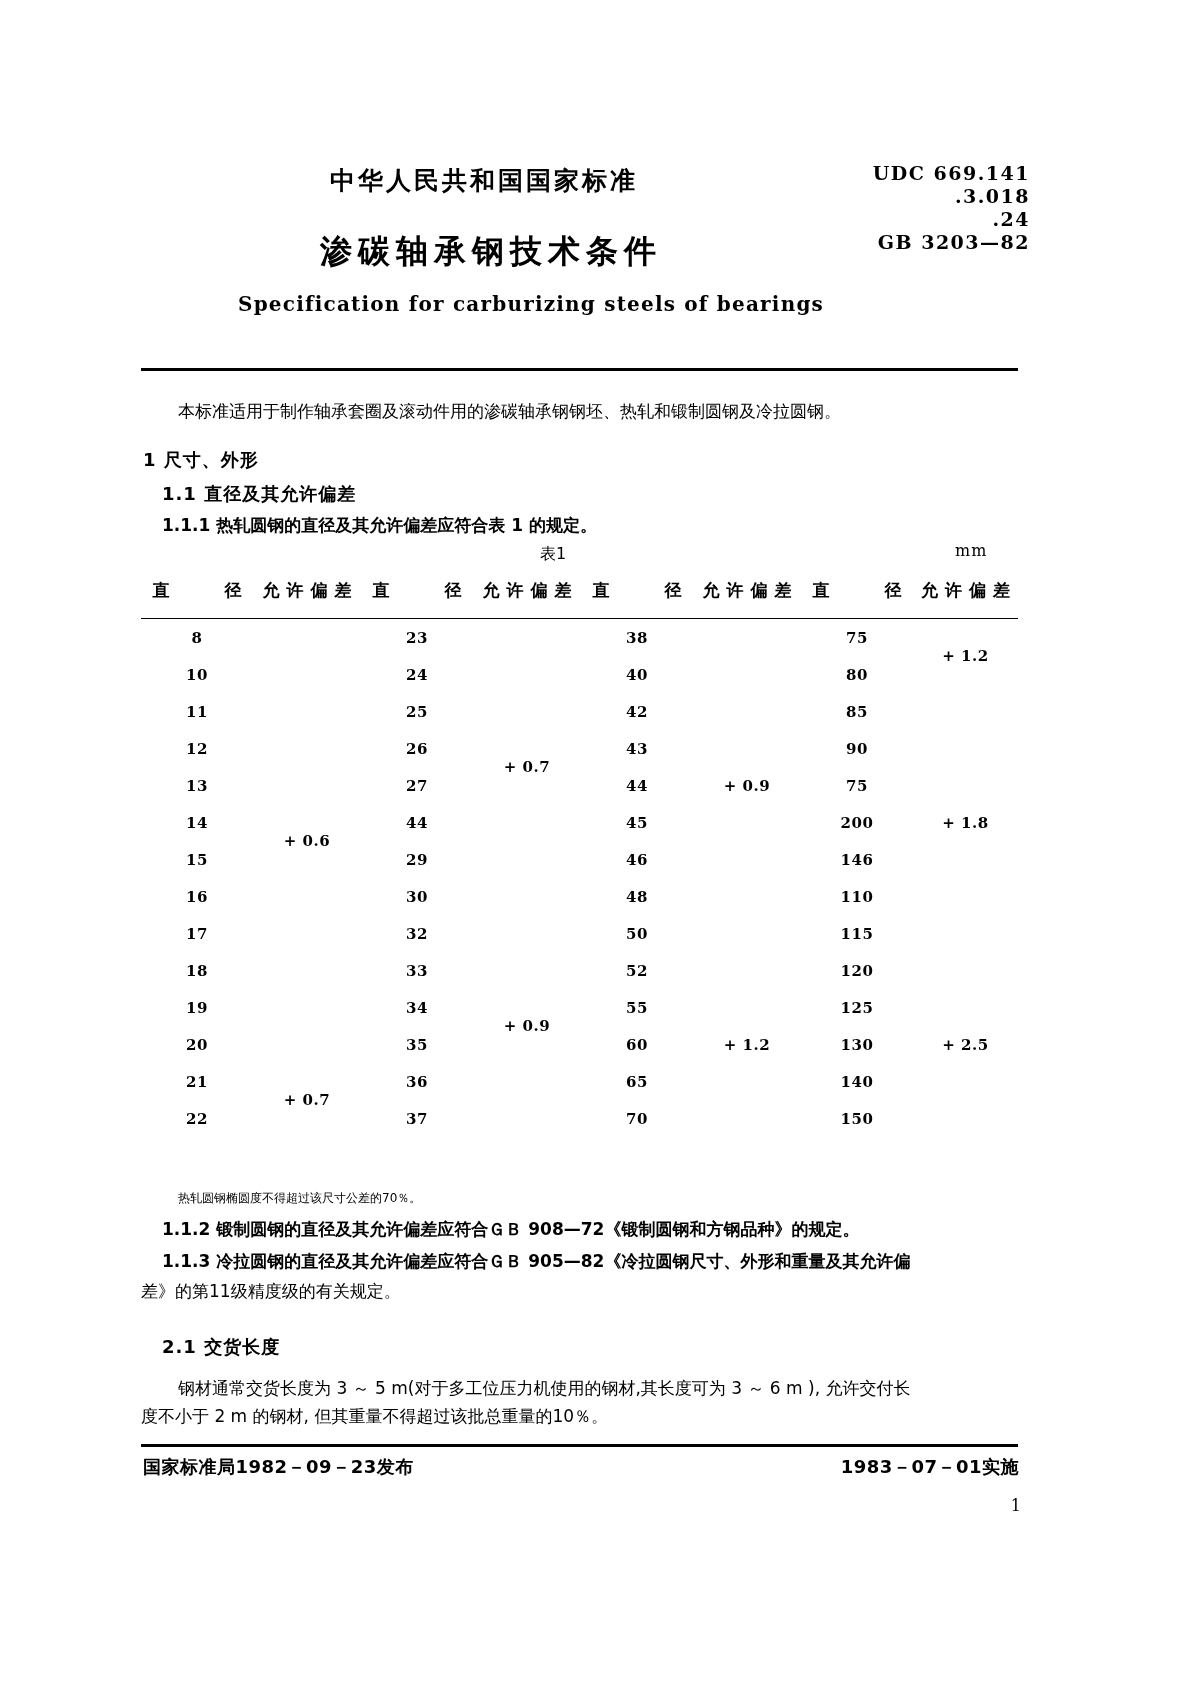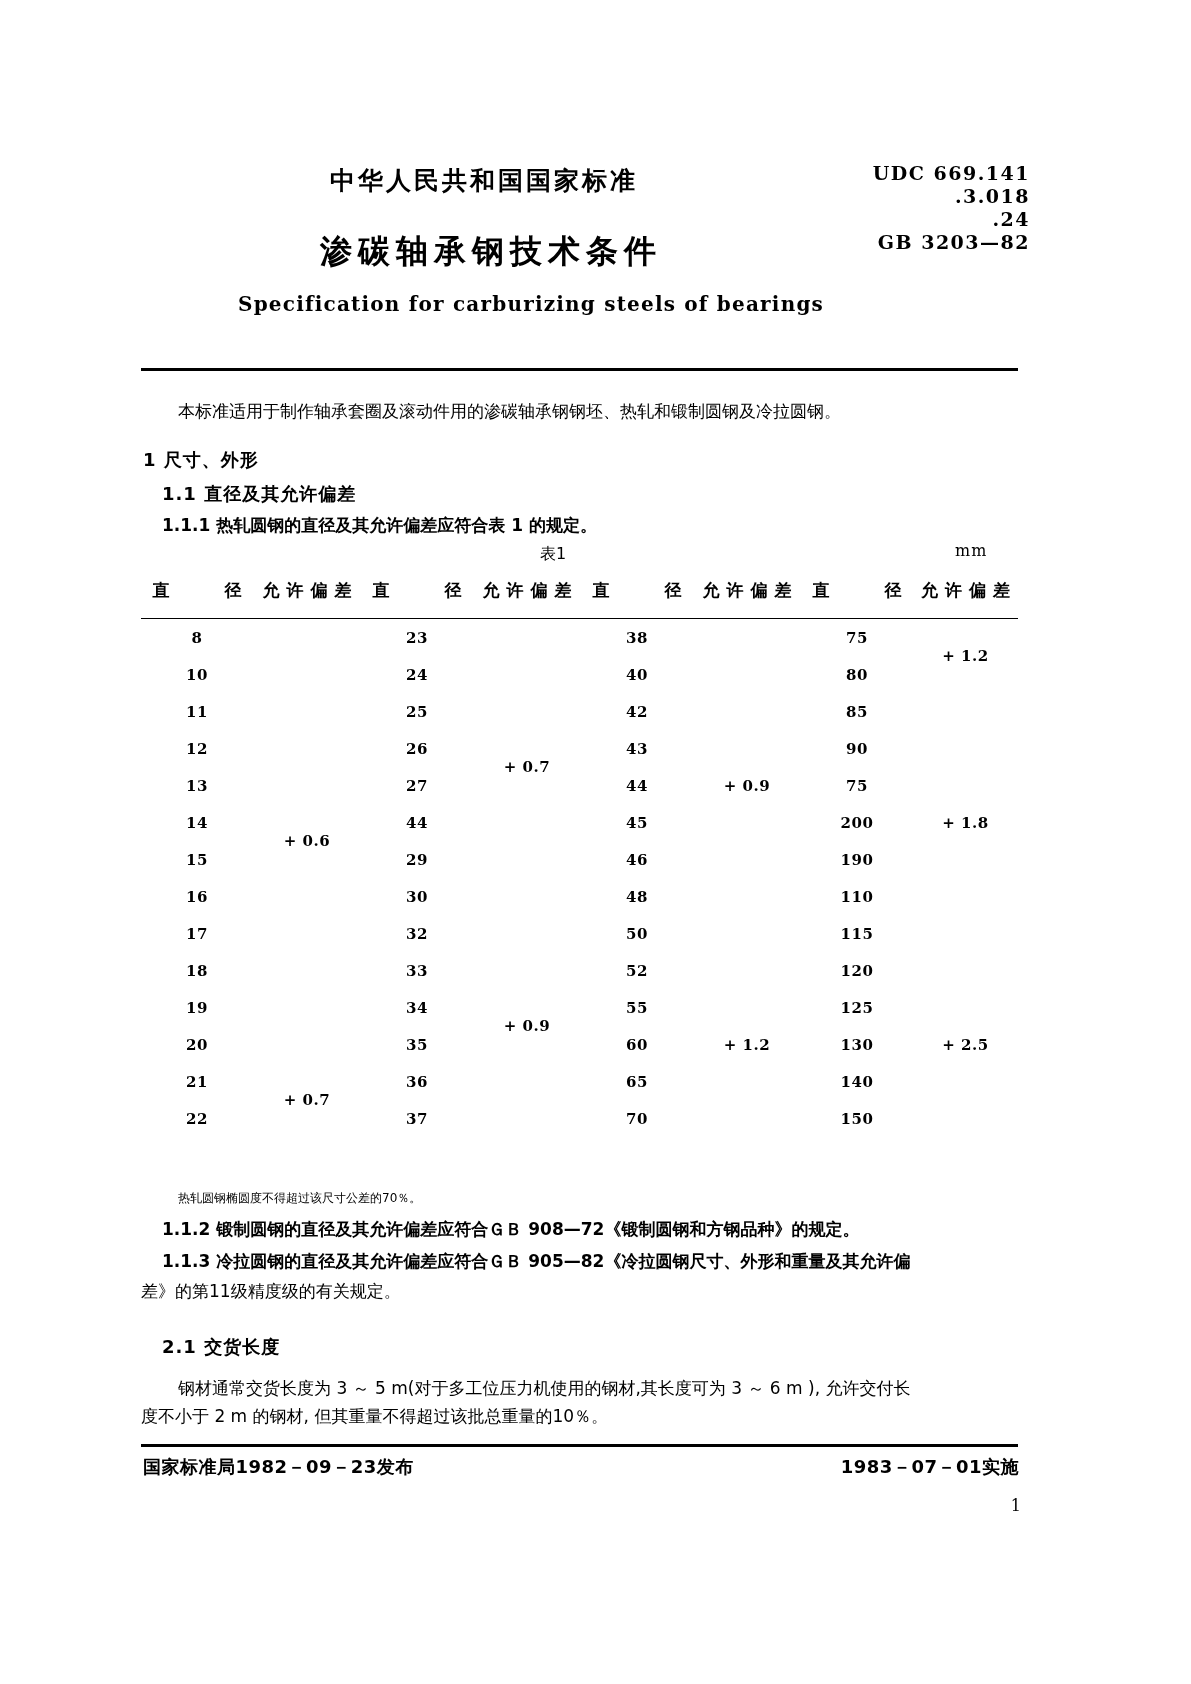--- a/index.html
+++ b/index.html
@@ -279,21 +279,21 @@
           <td class="dia vr">14</td>
           <td class="dia vr">44</td>
           <td class="dia vr">45</td>
           <td class="dia vr">200</td>
         </tr>
 
         <tr class="data">
           <td class="dia vr">15</td>
           <td class="dia vr">29</td>
           <td class="dia vr">46</td>
-          <td class="dia vr">190</td>
+          <td class="dia vr">146</td>
         </tr>
 
         <tr class="data">
           <td class="dia vr">16</td>
           <td class="dia vr hr-b">30</td>
           <td class="dia vr">48</td>
           <td class="dia vr">110</td>
         </tr>
 
         <tr class="data">

